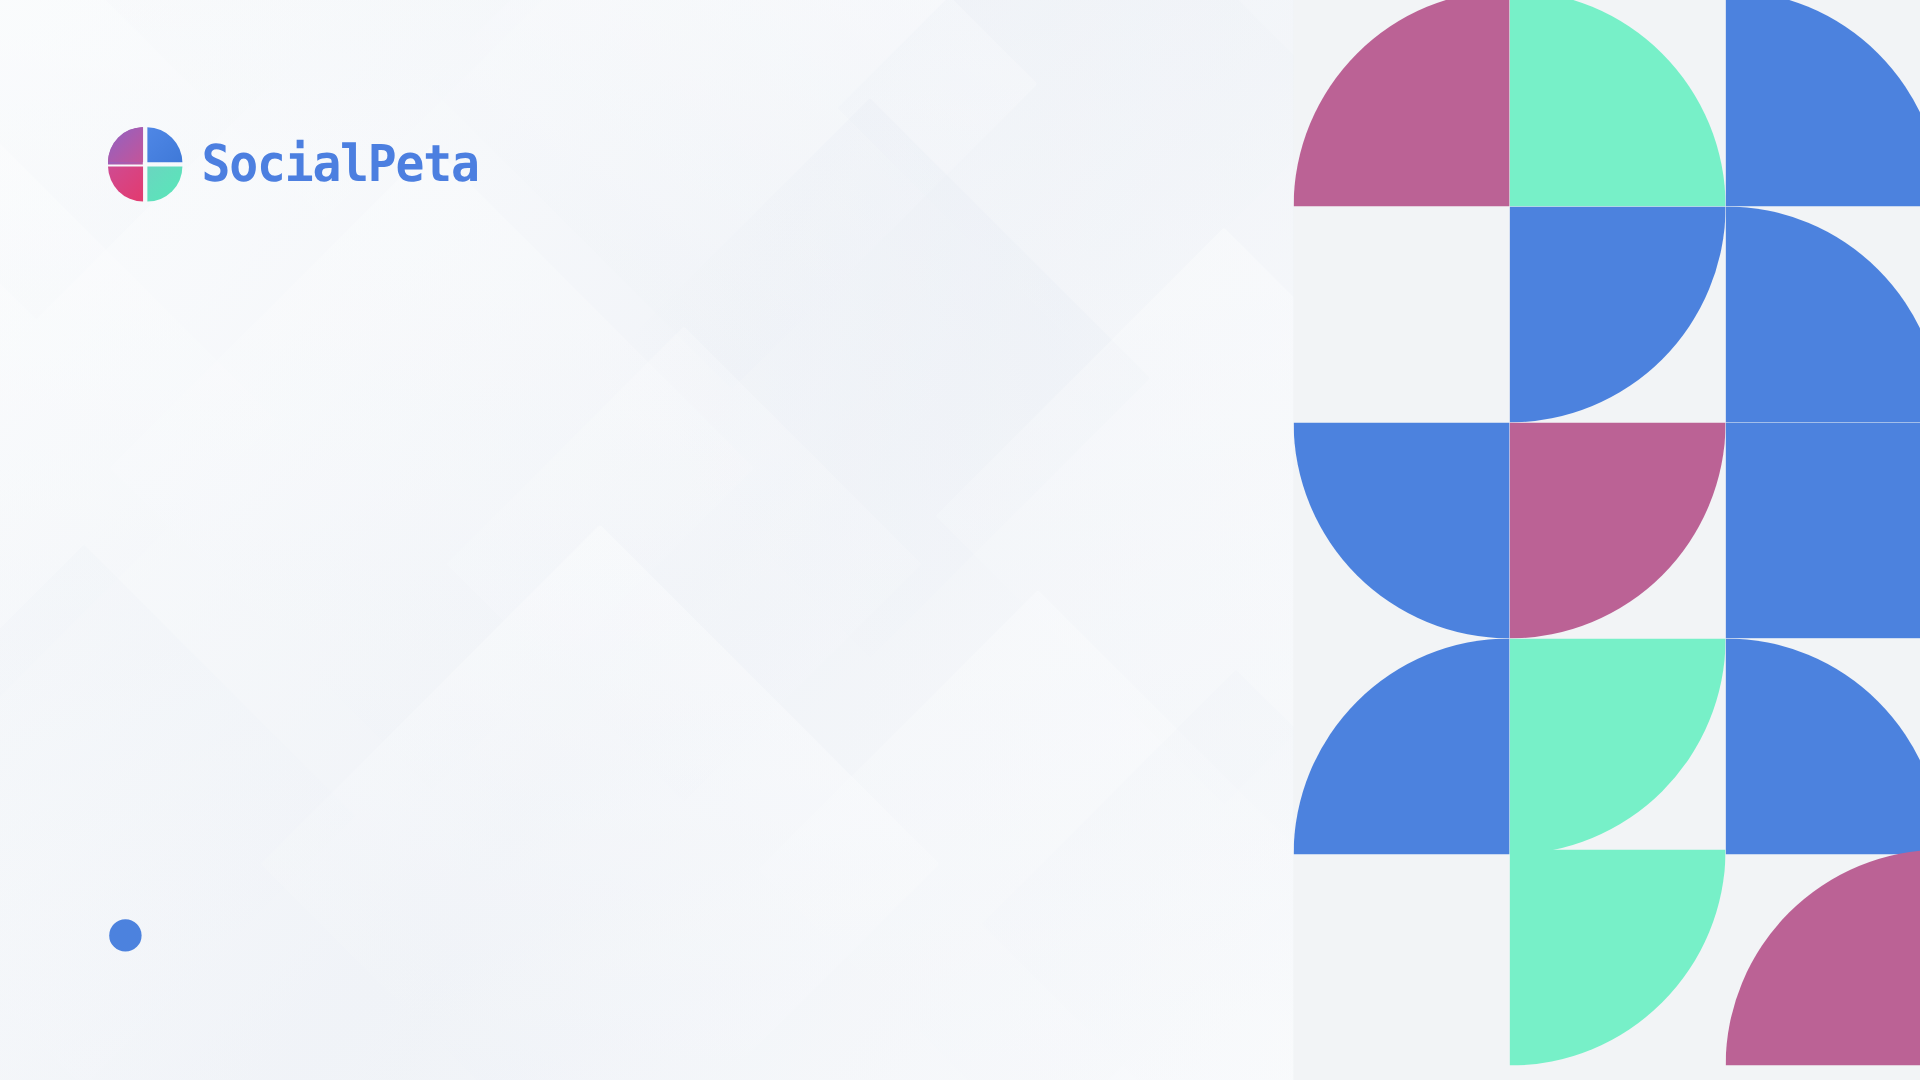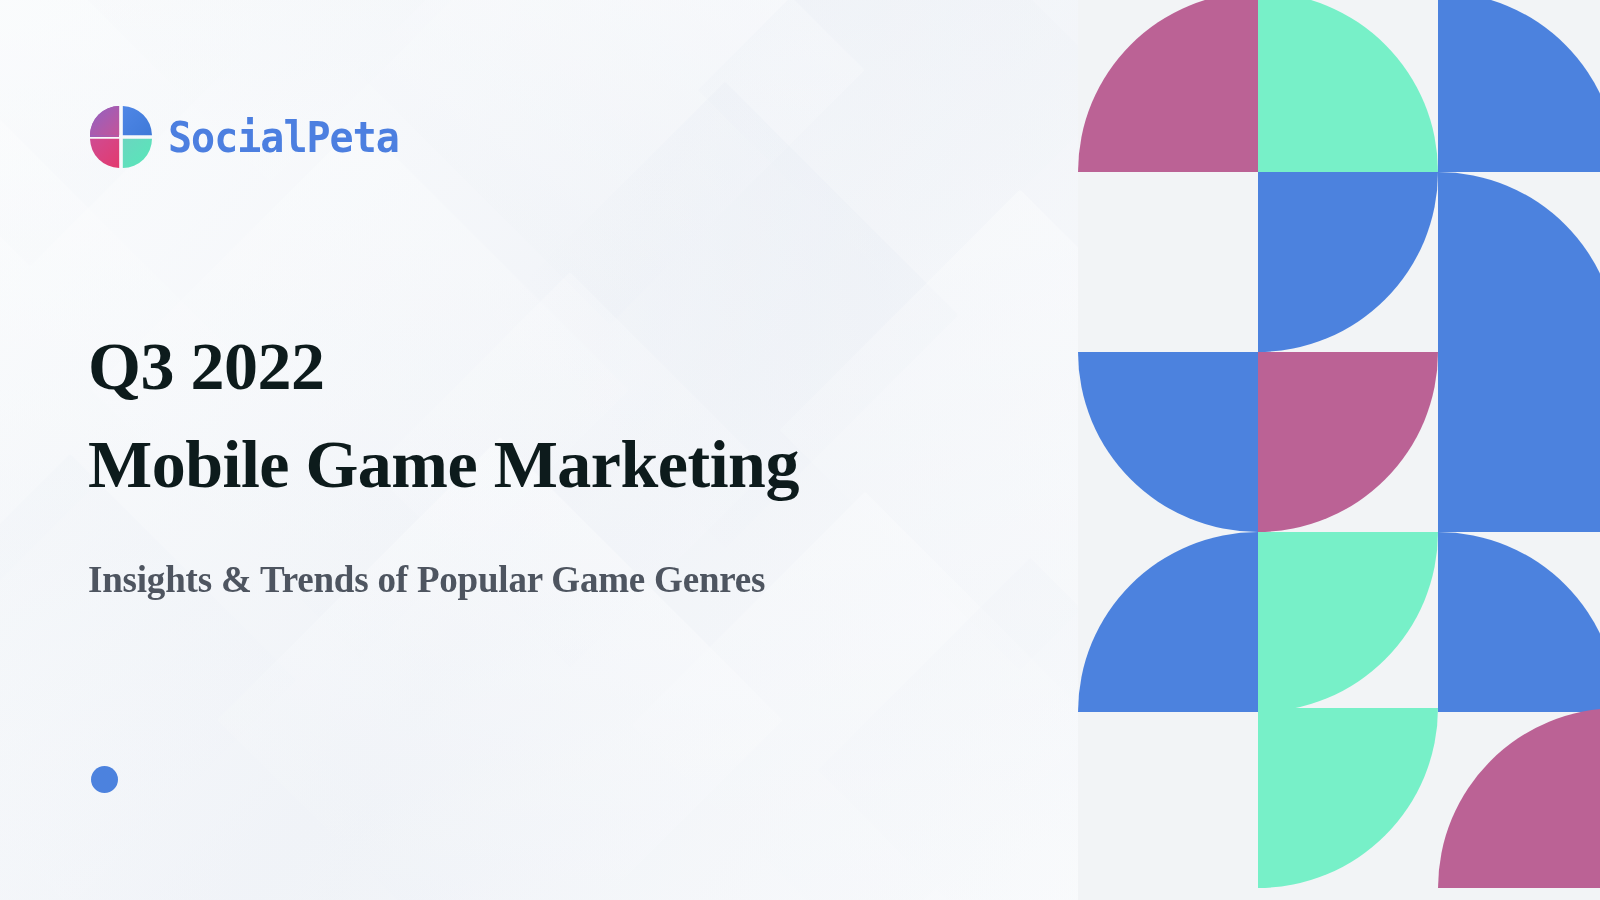--- a/index.html
+++ b/index.html
@@ -158,25 +158,20 @@
         <path d="M34.8 2 A29.8 29.8 0 0 1 64 31.2 L34.8 31.2 Z" fill="url(#gTR)"></path>
 
         <path d="M2 34.8 A29.8 29.8 0 0 0 31.2 64 L31.2 34.8 Z" fill="url(#gBL)"></path>
 
         <path d="M34.8 64 L34.8 34.8 L64 34.8 A29.2 29.2 0 0 1 34.8 64 Z" fill="url(#gBR)"></path>
       </svg>
     </div>
     <div class="brand-word">SocialPeta</div>
   </div>
 
-  <div class="headline">
-    <div class="title-line1">Q3 2022</div>
-    <div class="title-line2">Mobile Game Marketing</div>
-    <div class="subtitle">Insights &amp; Trends of Popular Game Genres</div>
-  </div>
 
   <div class="accent-dot"></div>
 
   <div class="pattern">
 
     <div class="cell" style="left:0px;top:-8px">
       <div class="sh q-tl" style="background:#bb6295"></div>
     </div>
     <div class="cell" style="left:180px;top:-8px">
       <div class="sh q-tr" style="background:#77f0c8"></div>

